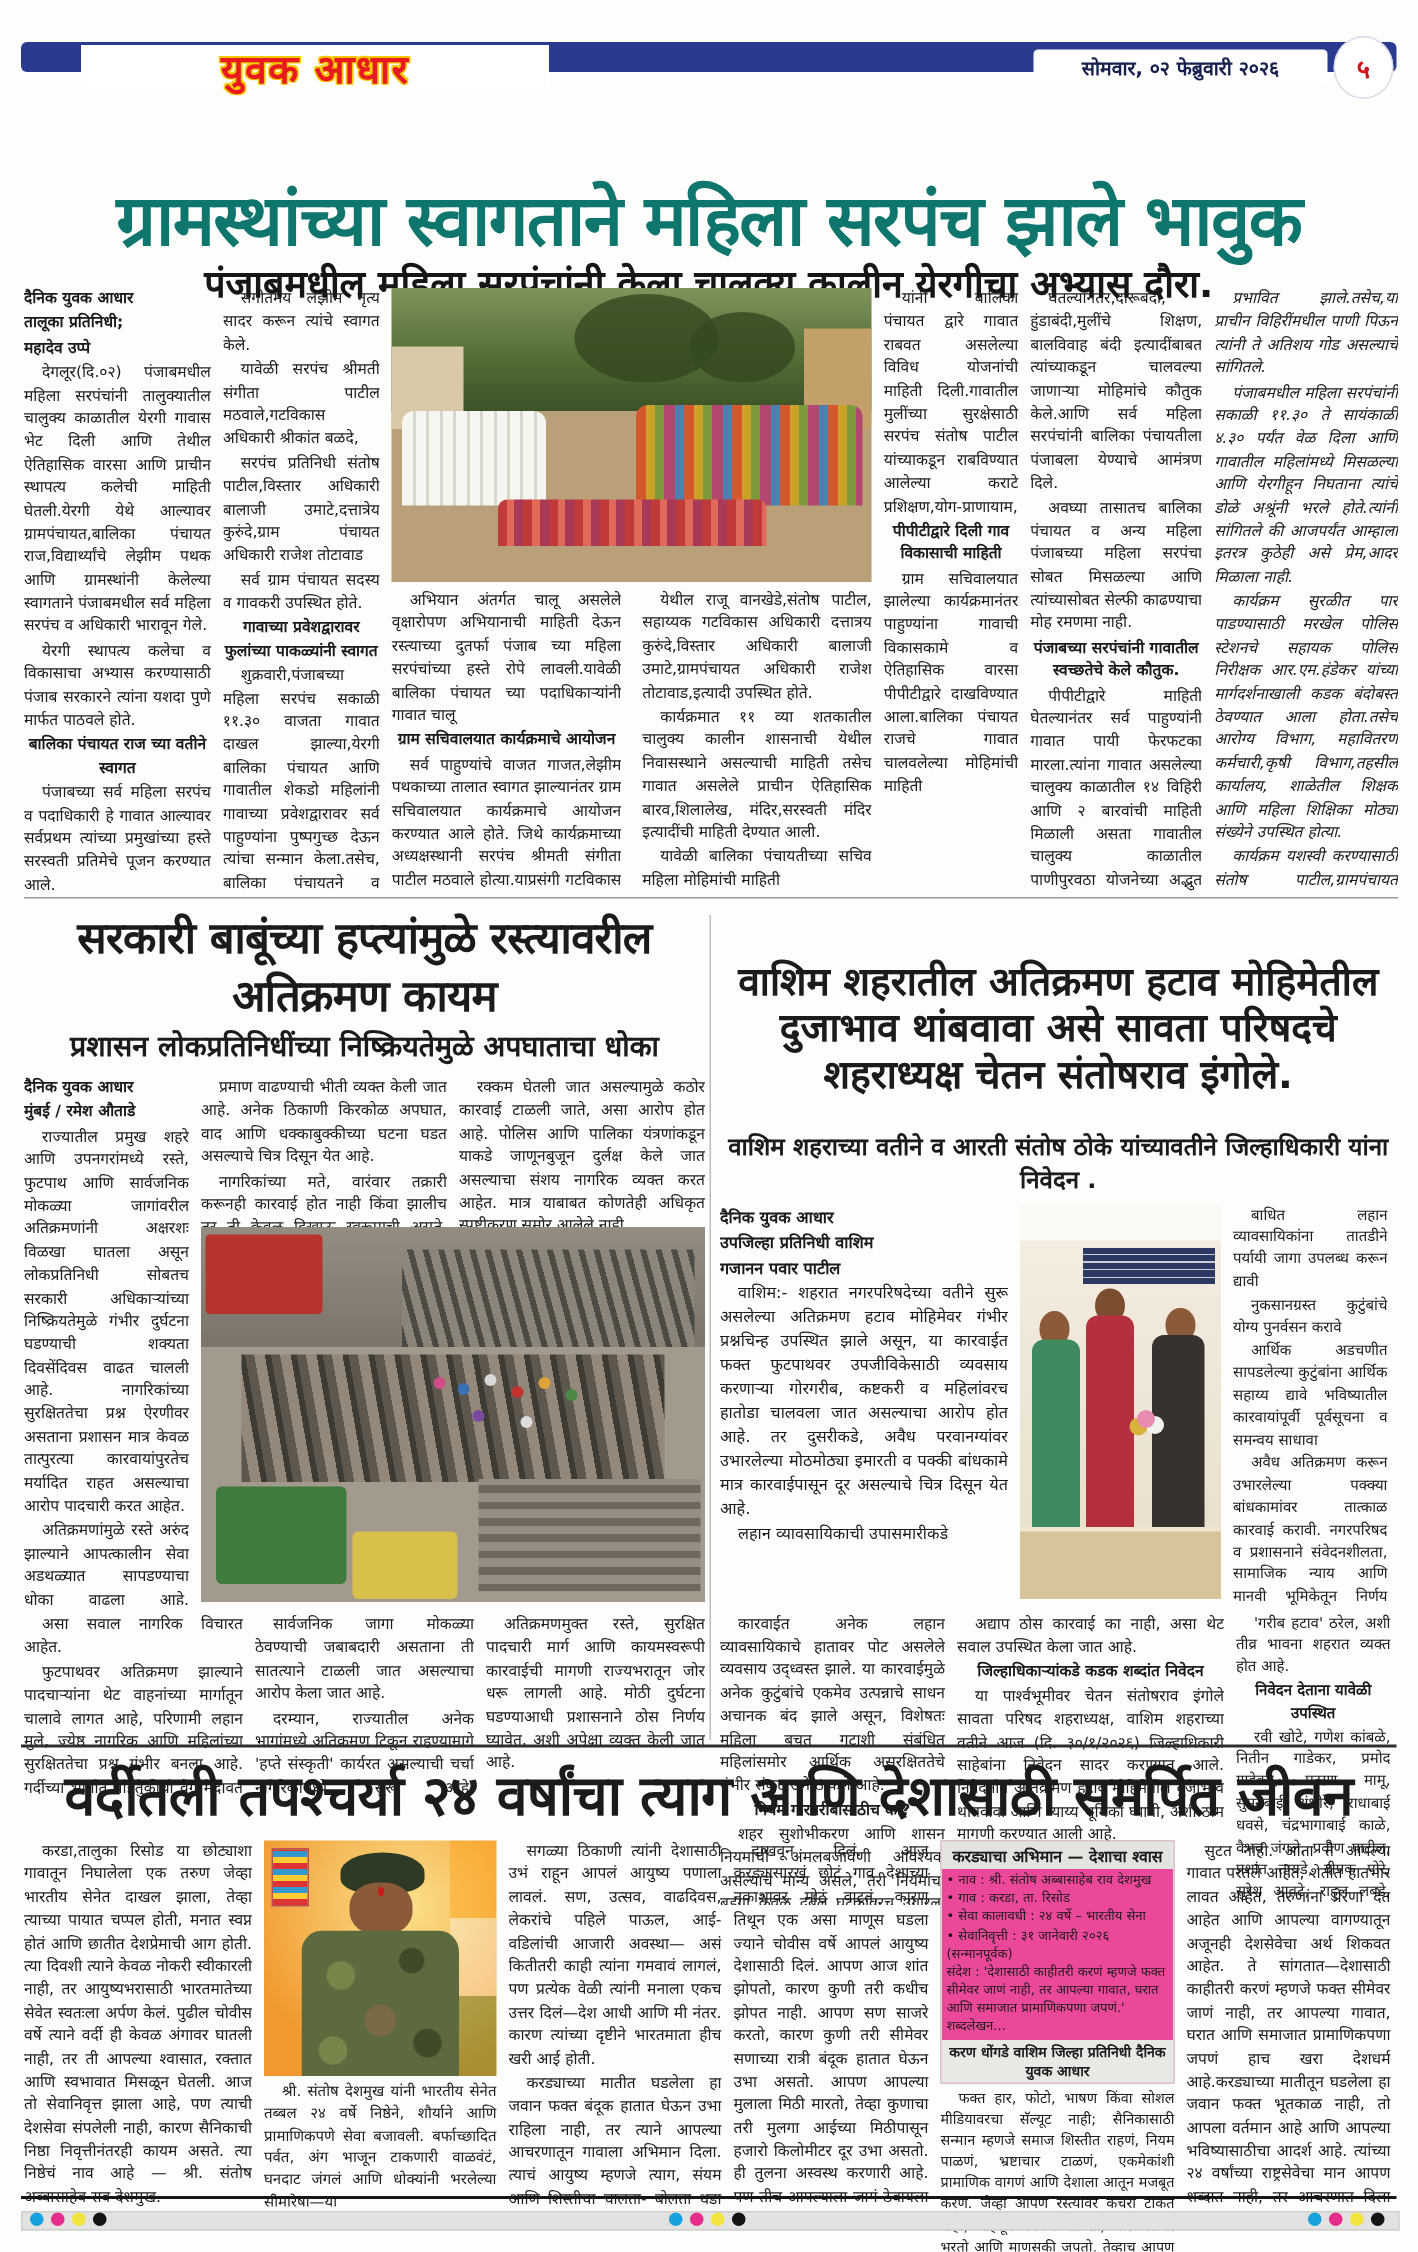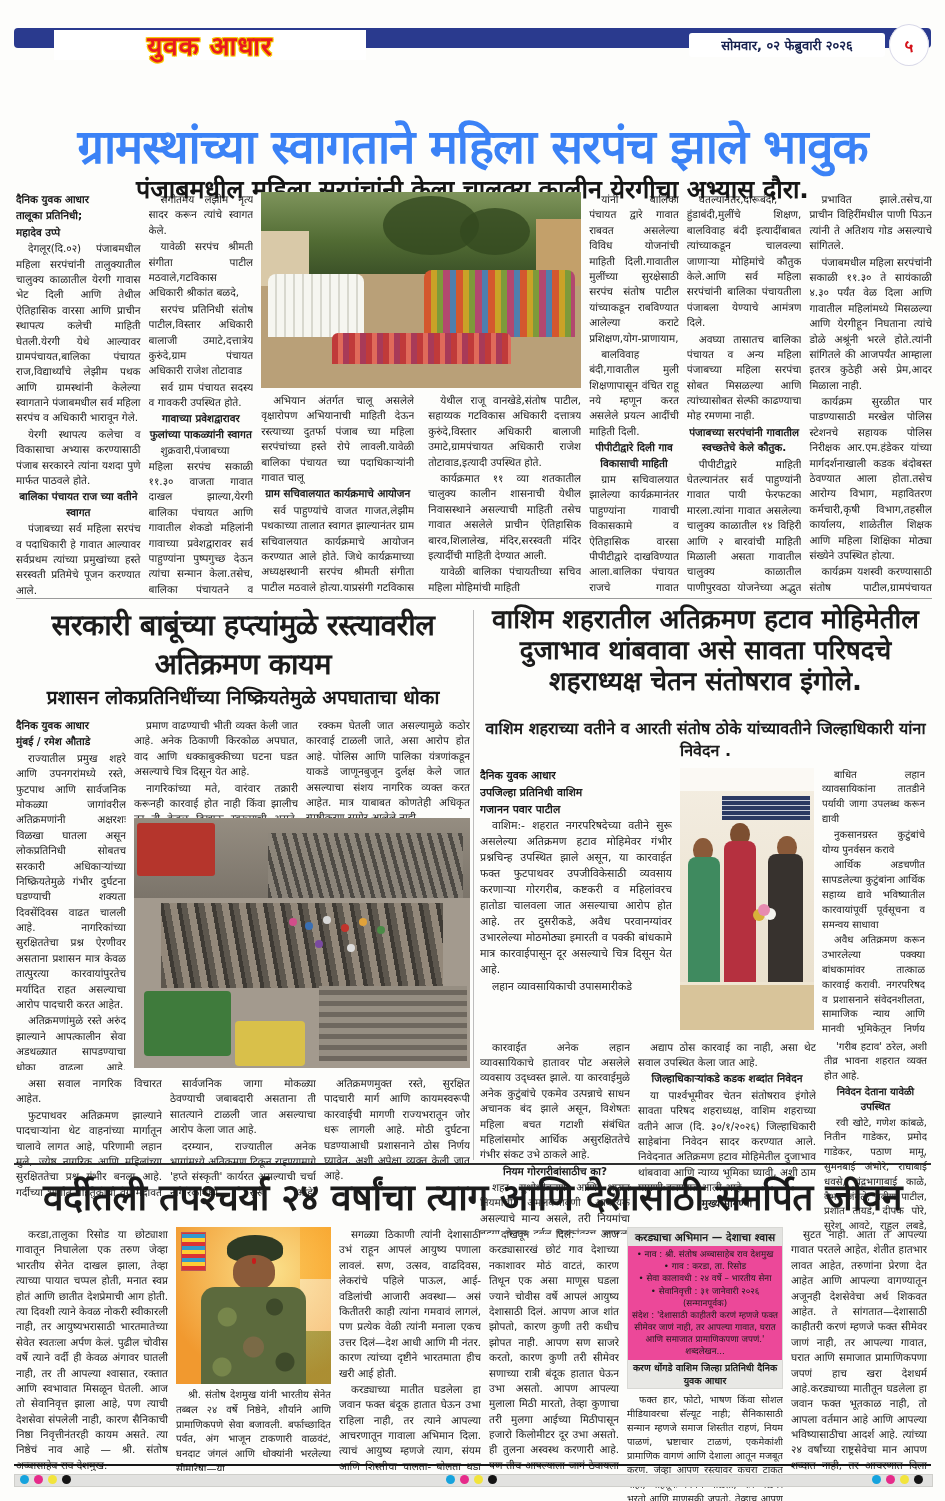--- a/index.html
+++ b/index.html
@@ -11,67 +11,67 @@
   
   .mast{position:absolute;left:14px;top:28px;width:917px;height:20px;background:#2a3a8e;border-radius:4px;}
   .logo-box{position:absolute;left:40px;top:2px;width:312px;height:30px;background:#fff;display:flex;align-items:center;justify-content:center;}
   .logo{font-size:26px;font-weight:bold;color:#e8191f;letter-spacing:1px;
         text-shadow:-1px -1px 0 #f6c800,1px -1px 0 #f6c800,-1px 1px 0 #f6c800,1px 1px 0 #f6c800;}
   .date-box{position:absolute;right:46px;top:5px;width:196px;height:24px;background:#fff;border-radius:3px;
         display:flex;align-items:center;justify-content:center;font-size:13px;font-weight:bold;color:#17214f;}
   .page-badge{position:absolute;right:2px;top:-4px;width:40px;height:42px;background:#fff;border-radius:50%;
         display:flex;align-items:center;justify-content:center;font-size:17px;font-weight:bold;color:#d4121a;box-shadow:0 0 0 1px #d9d9e8 inset;}
   
-  .hl1{position:absolute;left:0;top:82px;width:945px;text-align:center;font-size:47px;font-weight:bold;letter-spacing:-1px;color:#3b82f6;}
+  .hl1{position:absolute;left:0;top:82px;width:945px;text-align:center;font-size:47px;font-weight:bold;letter-spacing:-1px;color:#0f766e;}
   .sh1{position:absolute;left:0;top:150px;width:945px;text-align:center;font-size:25px;font-weight:bold;color:#161616;}
   
   .col{overflow:hidden;text-align:justify;font-size:10.4px;line-height:1.48;}
   .col p{margin:0 0 1px 0;}
   .para{text-indent:12px;}
   .byline{font-weight:bold;text-indent:0;}
   .ihead{font-weight:bold;text-align:center;margin:3px 0;}
   
   .s1body{position:absolute;left:16px;top:192px;width:916px;height:404px;display:flex;gap:8px;}
   .s1c1{width:125px;} .s1c2{width:105px;}
   .s1mid{width:320px;display:flex;flex-direction:column;}
   .s1midrow{display:flex;gap:14px;margin-top:5px;flex:1;min-height:0;}
   .s1ca,.s1cb{flex:1;}
-  .s1c5{width:90px;} .s1c6{width:115px;} .s1c7{width:123px;}
+  .s1c5{width:90px;} .s1c6{width:115px;} .s1c7{width:123px;font-style:italic;}
   .rule-h1{position:absolute;left:16px;top:598px;width:916px;height:1px;background:#9a9a9a;}
   
   .mid-rule-v{position:absolute;left:473px;top:610px;width:1px;height:550px;background:#bdbdbd;}
   .rule-h2{position:absolute;left:14px;top:1163px;width:917px;height:2px;background:#2e2e2e;}
   .s2{position:absolute;left:16px;top:604px;width:454px;height:556px;}
   .s2 .hl{font-size:29px;font-weight:bold;text-align:center;letter-spacing:-0.5px;}
   .s2 .sh{font-size:19px;font-weight:bold;text-align:center;margin-top:2px;}
   .s2top{display:flex;gap:8px;margin-top:8px;height:352px;}
   .s2c1{width:110px;height:352px;}
   .s2right{flex:1;display:flex;flex-direction:column;}
   .s2rowA{display:flex;gap:8px;height:100px;}
   .s2rowA .col{flex:1;height:100px;}
   .s2bot{display:flex;gap:8px;margin-top:6px;height:124px;}
   .s2bot .col{flex:1;}
   .s3{position:absolute;left:480px;top:604px;width:451px;height:556px;}
-  .s3 .hl{font-size:26px;font-weight:bold;text-align:center;line-height:1.2;}
+  .s3 .hl{font-size:26px;font-weight:bold;text-align:center;line-height:1.2;margin-top:36px;}
   .s3 .sh{font-size:16px;font-weight:bold;text-align:center;margin-top:19px;}
   .s3top{display:flex;gap:8px;margin-top:7px;height:266px;}
   .s3c1{width:192px;font-size:10.8px;}
   .s3c3{width:103px;font-size:10px;}
   .s3bot{display:flex;gap:8px;margin-top:6px;height:194px;}
   .s3b1{width:150px;} .s3b2{width:178px;} .s3b3{width:103px;font-size:10px;}
   
   .s4{position:absolute;left:16px;top:1170px;width:913px;}
   .s4 .hl{font-size:37px;font-weight:bold;text-align:center;letter-spacing:-0.5px;}
   .s4body{display:flex;gap:8px;margin-top:6px;height:244px;}
   .s4c1{width:152px;} .s4c2{width:155px;display:flex;flex-direction:column;}
   .s4c2 .col{font-size:10px;}
   .s4c3{width:142px;} .s4c4{width:130px;} .s4c5{width:156px;} .s4c6{width:136px;}
   .infobox{background:#ec4899;border:1px solid #d8d8d4;margin-bottom:4px;}
   .infobox .bhead{background:#e3e3e0;font-weight:bold;font-size:10.6px;text-align:center;padding:2px 1px;}
-  .infobox .col{font-size:8.7px;line-height:1.4;padding:2px 3px;text-align:center;}
+  .infobox .col{font-size:8.7px;line-height:1.4;padding:2px 3px;text-align:left;}
   .infobox .boxli{margin:0;}
   .infobox .byline{background:#e8e8e5;text-align:center;font-size:9.4px;padding:1px 0;}
   .s4c5below{font-size:9.6px;}
   
   figure{margin:0;position:relative;overflow:hidden;}
   .photo1{width:320px;height:196px;background:#b9a078;}
   .p1trees{position:absolute;top:0;left:0;width:100%;height:42%;
      background:linear-gradient(#7e945b,#516b33 60%,#3c5228);}
   .p1blob1,.p1blob2{position:absolute;border-radius:50%;background:#33481f;opacity:.8;}
   .p1blob1{left:38%;top:2%;width:30%;height:30%;}
@@ -183,21 +183,20 @@
         </div>
       <div class="col s1cb">
           <p class="para">येथील राजू वानखेडे,संतोष पाटील, सहाय्यक गटविकास अधिकारी दत्तात्रय कुरुंदे,विस्तार अधिकारी बालाजी उमाटे,ग्रामपंचायत अधिकारी राजेश तोटावाड,इत्यादी उपस्थित होते.</p>
           <p class="para">कार्यक्रमात ११ व्या शतकातील चालुक्य कालीन शासनाची येथील निवासस्थाने असल्याची माहिती तसेच गावात असलेले प्राचीन ऐतिहासिक बारव,शिलालेख, मंदिर,सरस्वती मंदिर इत्यादींची माहिती देण्यात आली.</p>
           <p class="para">यावेळी बालिका पंचायतीच्या सचिव महिला मोहिमांची माहिती</p>
         </div>
     </div>
   </div>
   <div class="col s1c5">
       <p class="para">यांनी बालिका पंचायत द्वारे गावात राबवत असलेल्या विविध योजनांची माहिती दिली.गावातील मुलींच्या सुरक्षेसाठी सरपंच संतोष पाटील यांच्याकडून राबविण्यात आलेल्या कराटे प्रशिक्षण,योग-प्राणायाम,</p>
-      <p class="para">बालविवाह बंदी,गावातील मुली शिक्षणापासून वंचित राहू नये म्हणून करत असलेले प्रयत्न आदींची माहिती दिली.</p>
       <p class="ihead">पीपीटीद्वारे दिली गाव विकासाची माहिती</p>
       <p class="para">ग्राम सचिवालयात झालेल्या कार्यक्रमानंतर पाहुण्यांना गावाची विकासकामे व ऐतिहासिक वारसा पीपीटीद्वारे दाखविण्यात आला.बालिका पंचायत राजचे गावात चालवलेल्या मोहिमांची माहिती</p>
     </div>
   <div class="col s1c6">
       <p class="para">घेतल्यानंतर,दारूबंदी, हुंडाबंदी,मुलींचे शिक्षण, बालविवाह बंदी इत्यादींबाबत त्यांच्याकडून चालवल्या जाणाऱ्या मोहिमांचे कौतुक केले.आणि सर्व महिला सरपंचांनी बालिका पंचायतीला पंजाबला येण्याचे आमंत्रण दिले.</p>
       <p class="para">अवघ्या तासातच बालिका पंचायत व अन्य महिला पंजाबच्या महिला सरपंचा सोबत मिसळल्या आणि त्यांच्यासोबत सेल्फी काढण्याचा मोह रमणमा नाही.</p>
       <p class="ihead">पंजाबच्या सरपंचांनी गावातील स्वच्छतेचे केले कौतुक.</p>
       <p class="para">पीपीटीद्वारे माहिती घेतल्यानंतर सर्व पाहुण्यांनी गावात पायी फेरफटका मारला.त्यांना गावात असलेल्या चालुक्य काळातील १४ विहिरी आणि २ बारवांची माहिती मिळाली असता गावातील चालुक्य काळातील पाणीपुरवठा योजनेच्या अद्भुत स्थापत्यकलेमुळे</p>
     </div>
   <div class="col s1c7">

